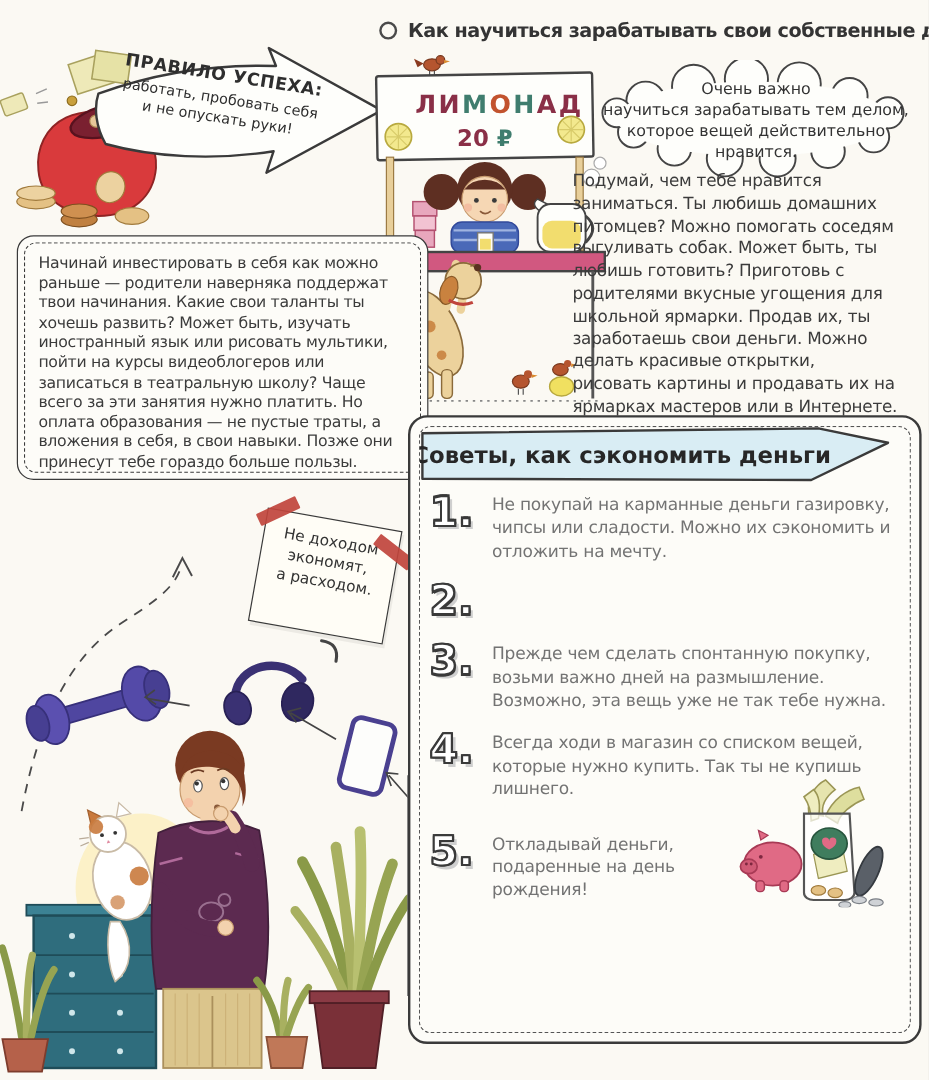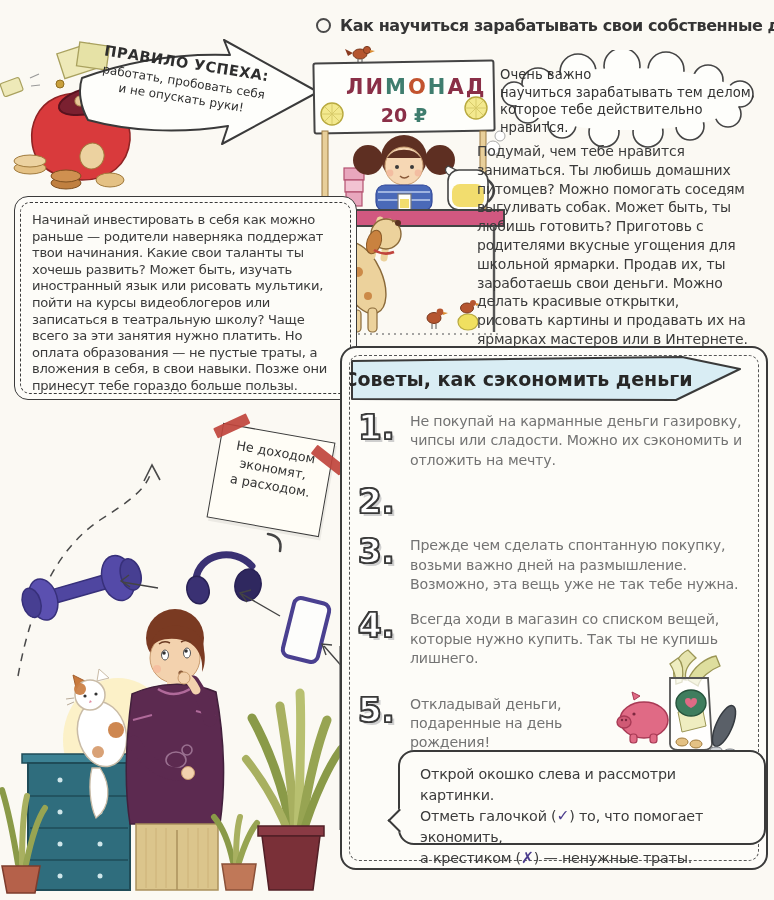--- a/index.html
+++ b/index.html
@@ -11,21 +11,21 @@
   .title-bullet{width:11px;height:11px;border:2px solid #4a4a4a;border-radius:50%;flex:0 0 auto;}
   .title-text{font-size:16px;font-weight:bold;letter-spacing:-0.4px;color:#343434;}
   
   .arrow-wrap{left:76px;top:34px;width:252px;height:120px;}
   .arrow-text{position:absolute;left:20px;top:20px;width:176px;text-align:center;
               transform:rotate(9deg);line-height:1.35;}
   .arrow-text .t1{font-size:14.5px;font-weight:bold;letter-spacing:.5px;color:#2e2e2e;}
   .arrow-text .t2{font-size:12px;color:#2e2e2e;}
   
   .cloud-wrap{left:486px;top:50px;width:288px;height:100px;}
-  .cloud-text{position:absolute;left:14px;top:16px;width:260px;text-align:left;
+  .cloud-text{position:absolute;left:14px;top:16px;width:260px;text-align:center;
               font-size:13.2px;line-height:17.5px;color:#333;}
   
   .earn-par{left:477px;top:142px;width:272px;font-size:14px;line-height:18.8px;
             letter-spacing:-0.2px;color:#3b3b3b;}
   .invest-box{left:14px;top:196px;width:343px;height:204px;border:1.6px solid #3a3a3a;
               border-radius:14px;background:#fdfcf8;box-sizing:border-box;}
   .invest-inner{position:absolute;left:5px;top:5px;right:5px;bottom:5px;
                 border:1.5px dashed #3a3a3a;border-radius:10px;box-sizing:border-box;
                 padding:9px 11px;}
   .invest-inner p{margin:0;font-size:13.1px;line-height:16.6px;letter-spacing:-0.25px;color:#3b3b3b;}
@@ -229,21 +229,21 @@
         <circle cx="118" cy="82" r="15"></circle>
           <circle cx="76" cy="74" r="14"></circle>
           <circle cx="42" cy="60" r="13"></circle>
         <circle cx="28" cy="44" r="12"></circle>
       </g>
       <ellipse cx="142" cy="49" rx="114" ry="31" fill="#fefefb"></ellipse>
     </svg>
     <div class="cloud-text">
       <div>Очень важно</div>
       <div>научиться зарабатывать тем делом,</div>
-      <div>которое тебе действительно нравится.</div>
+      <div>которое вещей действительно нравится.</div>
     </div>
   </div>
 
   <div class="abs earn-par">Подумай, чем тебе нравится заниматься. Ты любишь домашних питомцев? Можно помогать соседям выгуливать собак. Может быть, ты любишь готовить? Приготовь с родителями вкусные угощения для школьной ярмарки. Продав их, ты заработаешь свои деньги. Можно делать красивые открытки, рисовать картины и продавать их на ярмарках мастеров или в Интернете.</div>
 
   <div class="abs invest-box">
     <div class="invest-inner">
       <p>Начинай инвестировать в себя как можно раньше — родители наверняка поддержат твои начинания. Какие свои таланты ты хочешь развить? Может быть, изучать иностранный язык или рисовать мультики, пойти на курсы видеоблогеров или записаться в театральную школу? Чаще всего за эти занятия нужно платить. Но оплата образования — не пустые траты, а вложения в себя, в свои навыки. Позже они принесут тебе гораздо больше пользы.</p>
     </div>
   </div>
@@ -434,19 +434,14 @@
 
     <ellipse cx="112" cy="78" rx="8" ry="22" fill="#5a6068" stroke="#353a40" stroke-width="1.5" transform="rotate(24 112 78)"></ellipse>
 
     <g fill="#cfd2d6" stroke="#7c8087" stroke-width="1">
       <ellipse cx="104" cy="102" rx="6" ry="3"></ellipse>
         <ellipse cx="118" cy="104" rx="6" ry="3"></ellipse>
         <ellipse cx="92" cy="106" rx="5" ry="2.6"></ellipse>
     </g>
   </svg>
 
-  <div class="abs task">
-    <div>Открой окошко слева и рассмотри картинки.</div>
-    <div><span>Отметь галочкой (</span><span class="mark check">✓</span><span>) то, что помогает экономить,</span></div>
-    <div><span>а крестиком (</span><span class="mark cross">✗</span><span>) — ненужные траты.</span></div>
-  </div>
 
 </div>
 
 </body></html>

